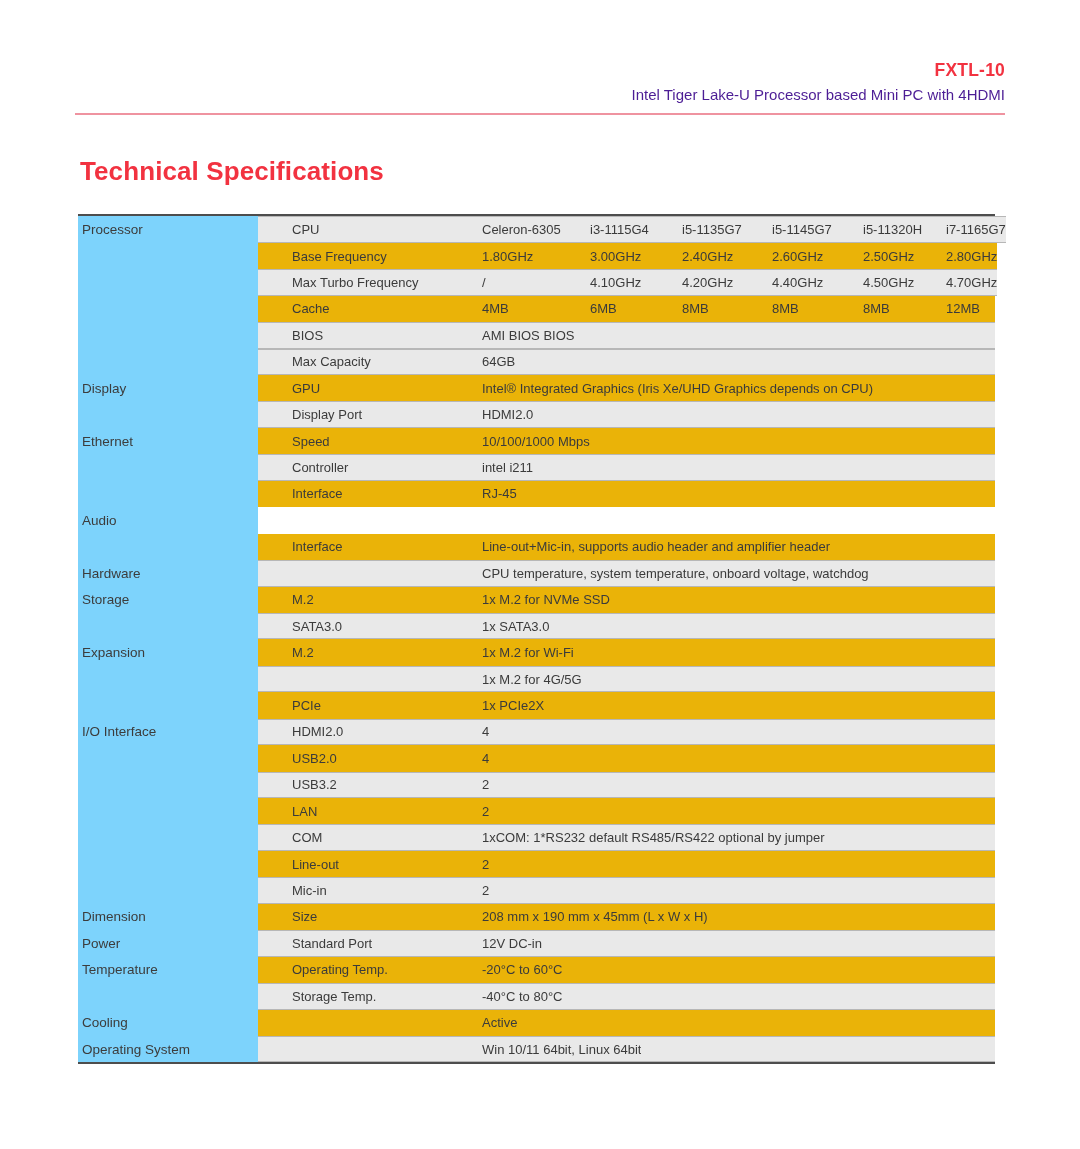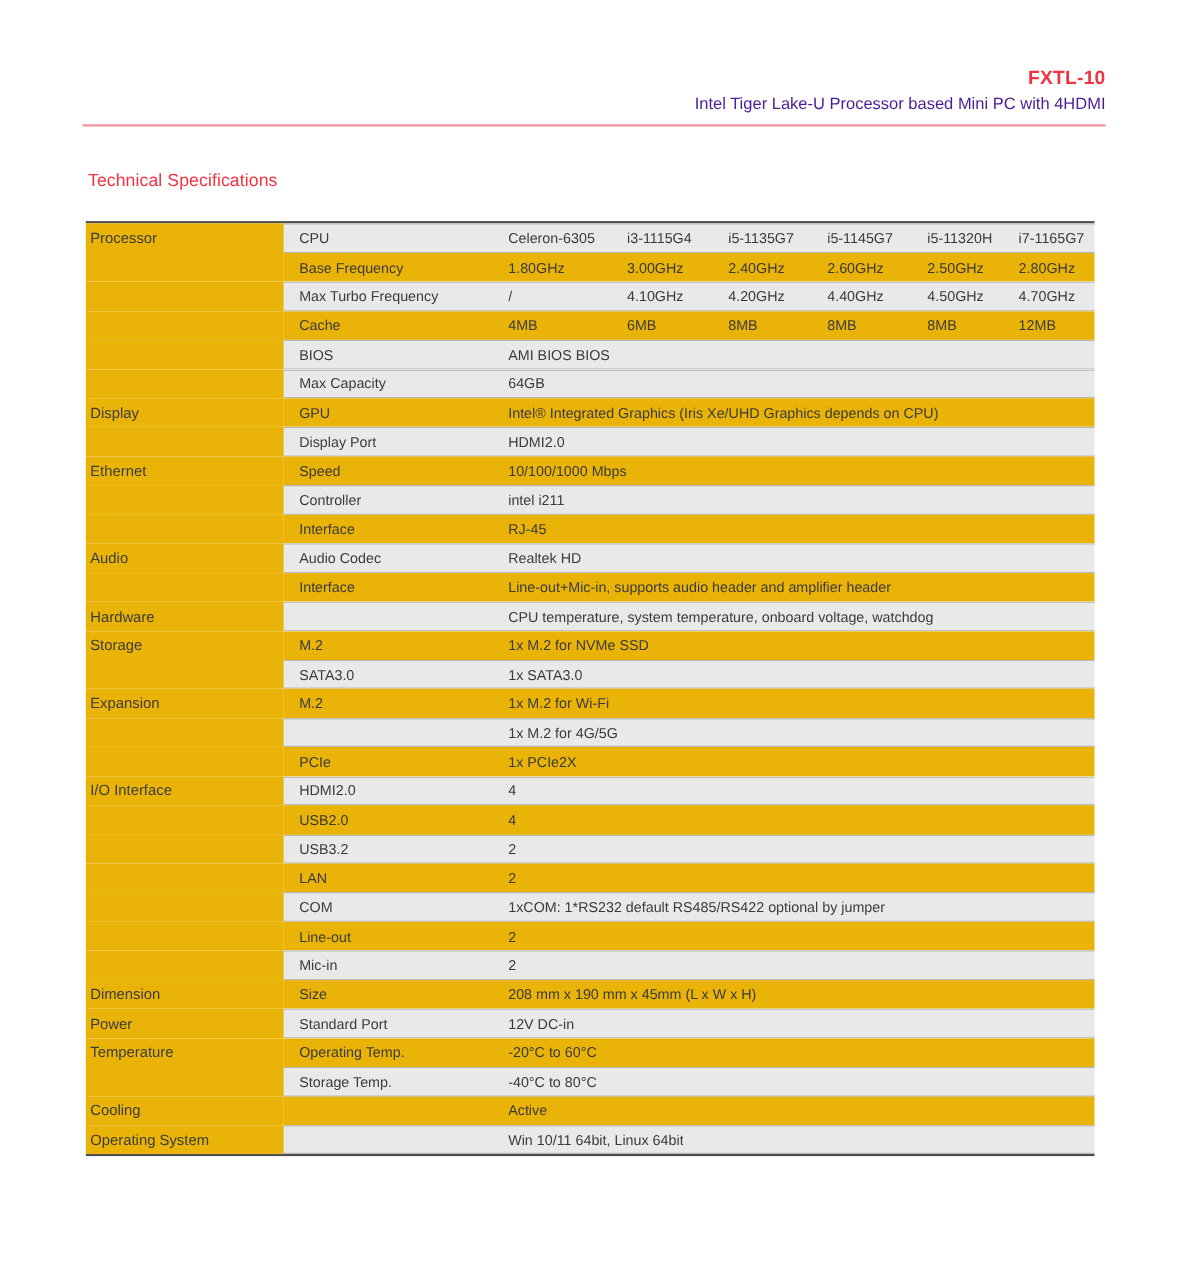--- a/index.html
+++ b/index.html
@@ -23,54 +23,54 @@
     font-size: 15px; color: #4c1d95; line-height: 1.5; margin-top: 2px;
   }
   .header-rule {
     margin: 7px 0 0 75px; width: 930px; height: 2px;
     background: #ef93a0; border: none;
   }
 
   
   .section-title {
     margin: 41px 0 0 80px;
-    font-size: 16px; color: #f23240; font-weight: 400;
+    font-size: 26px; color: #f23240; font-weight: 700;
     letter-spacing: 0.1px;
   }
 
   
   .spec-table {
     margin: 27px 0 0 78px;
     width: 917px;
     border-top: 2px solid #4d4d4d;
     border-bottom: 2px solid #4d4d4d;
   }
   .row { display: flex; height: 26.45px; }
   .cat {
     width: 180px; flex: 0 0 180px;
     display: flex; align-items: center;
     padding-left: 4px;
     font-size: 13.5px; color: #3c3c3c;
-    background: #eab308;
+    background: #7dd3fc;
     white-space: nowrap;
   }
   .stripe {
     flex: 1 1 auto;
     display: flex; align-items: center;
     background: #eab308;
     font-size: 13px;
   }
   .stripe.shaded {
     background: #e9e9e9;
     box-shadow: inset 0 1px 0 #b7b7b7, inset 0 -1px 0 #b7b7b7;
   }
   .attr {
     width: 204px; flex: 0 0 204px;
     padding-left: 14px;
-    white-space: nowrap; overflow: hidden;
+    white-space: nowrap; overflow: hidden; margin-left: 20px;
   }
   .vals { flex: 1 1 auto; display: flex; min-width: 0; }
   .val { white-space: nowrap; overflow: hidden; }
   .val.multi.c0 { width: 108px; flex: 0 0 108px; }
   .val.multi.c1 { width: 92px;  flex: 0 0 92px; }
   .val.multi.c2 { width: 90px;  flex: 0 0 90px; }
   .val.multi.c3 { width: 91px;  flex: 0 0 91px; }
   .val.multi.c4 { width: 83px;  flex: 0 0 83px; }
   .val.multi.c5 { flex: 1 1 auto; }
 </style>
@@ -202,26 +202,20 @@
         <div class="cat"></div>
         <div class="stripe">
           <div class="attr">Interface</div>
           <div class="vals">
             <span class="val c0">RJ-45</span>
           </div>
         </div>
       </div>
       <div class="row">
         <div class="cat">Audio</div>
-        <div class="stripe shaded">
-          <div class="attr">Audio Codec</div>
-          <div class="vals">
-            <span class="val c0">Realtek HD</span>
-          </div>
-        </div>
       </div>
       <div class="row">
         <div class="cat"></div>
         <div class="stripe">
           <div class="attr">Interface</div>
           <div class="vals">
             <span class="val c0">Line-out+Mic-in, supports audio header and amplifier header</span>
           </div>
         </div>
       </div>

